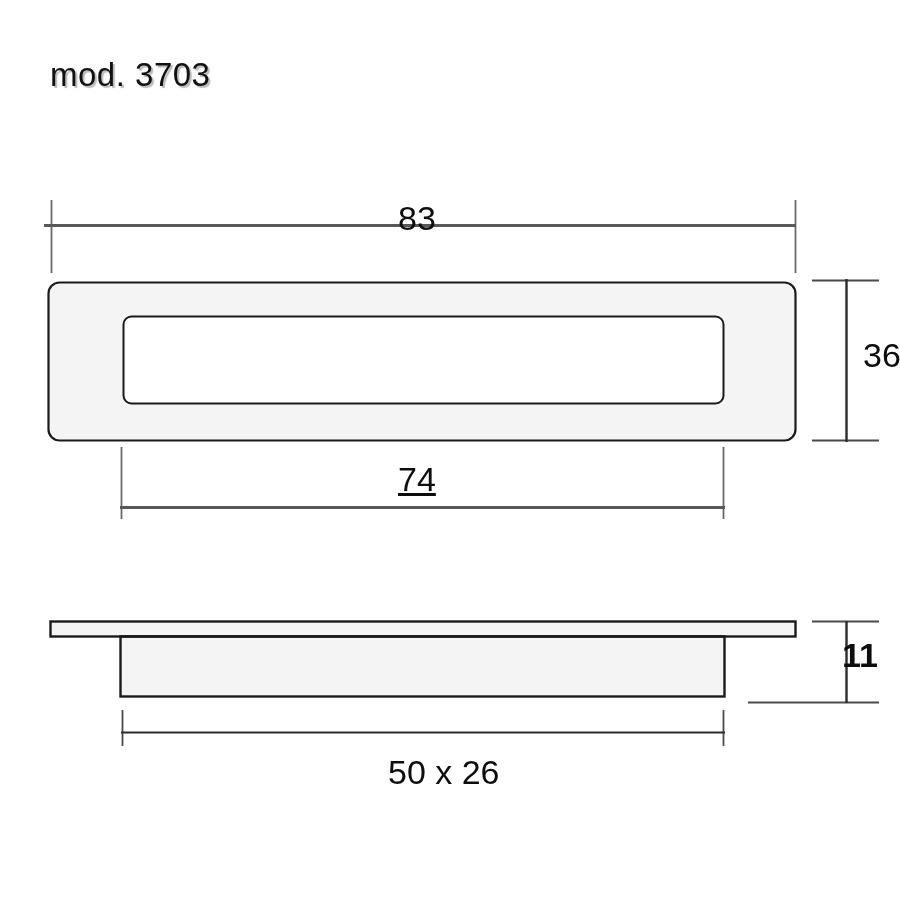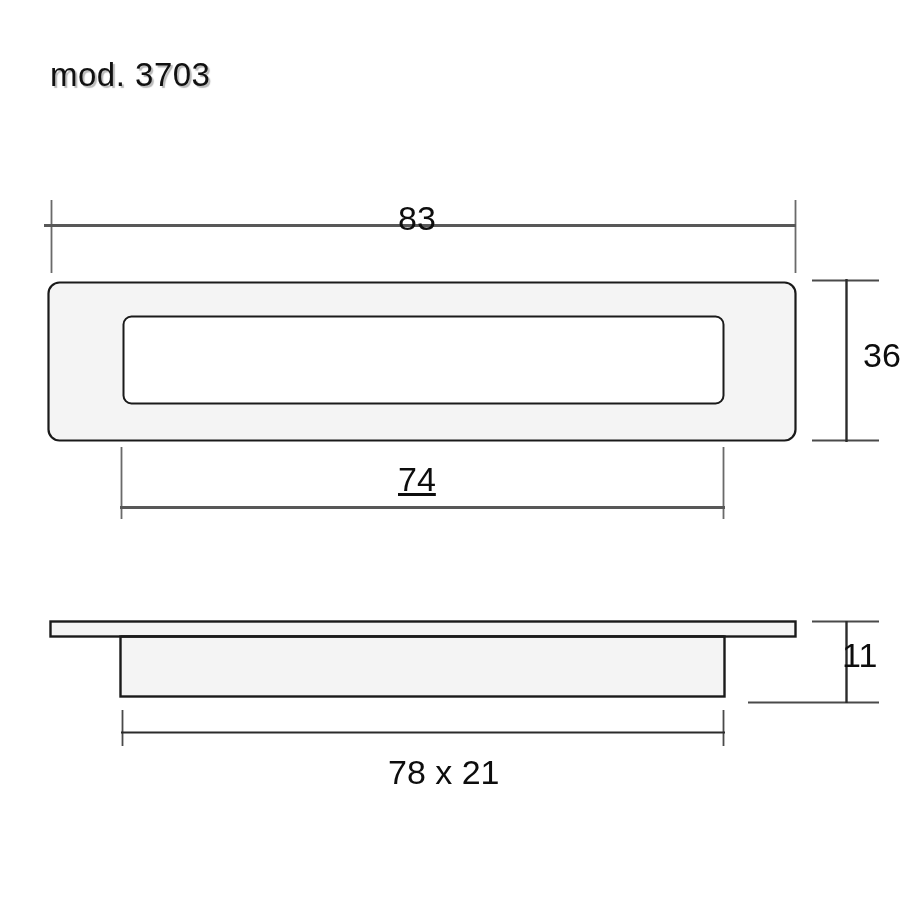--- a/index.html
+++ b/index.html
@@ -43,21 +43,21 @@
   .dim-text {
     position: absolute;
     font-size: 34px;
     color: #0d0d0d;
     white-space: nowrap;
     line-height: 1;
   }
   .dim-83 { left: 398px; top: 182px; margin-top: 19px; }
   .dim-36 { left: 855px; top: 338px; margin-left: 8px; }
   .dim-74 { left: 398px; top: 462px; text-decoration: underline; }
-  .dim-11 { left: 842px; top: 638px; }
+  .dim-11 { left: 842px; top: 638px; font-weight: bold; }
   .dim-78x26 { left: 388px; top: 755px; }
 </style>
 </head>
 <body>
 
 <div id="page">
 
   <div class="model-label">mod. 3703</div>
 
   <svg id="drawing-svg" viewBox="0 0 900 900">
@@ -107,15 +107,15 @@
   </svg>
 
   <div class="dim-text dim-83">83</div>
 
   <div class="dim-text dim-36">36</div>
 
   <div class="dim-text dim-74">74</div>
 
   <div class="dim-text dim-11">11</div>
 
-  <div class="dim-text dim-78x26">78 x 21</div>
+  <div class="dim-text dim-78x26">50 x 26</div>
 
 </div>
 
 </body></html>

